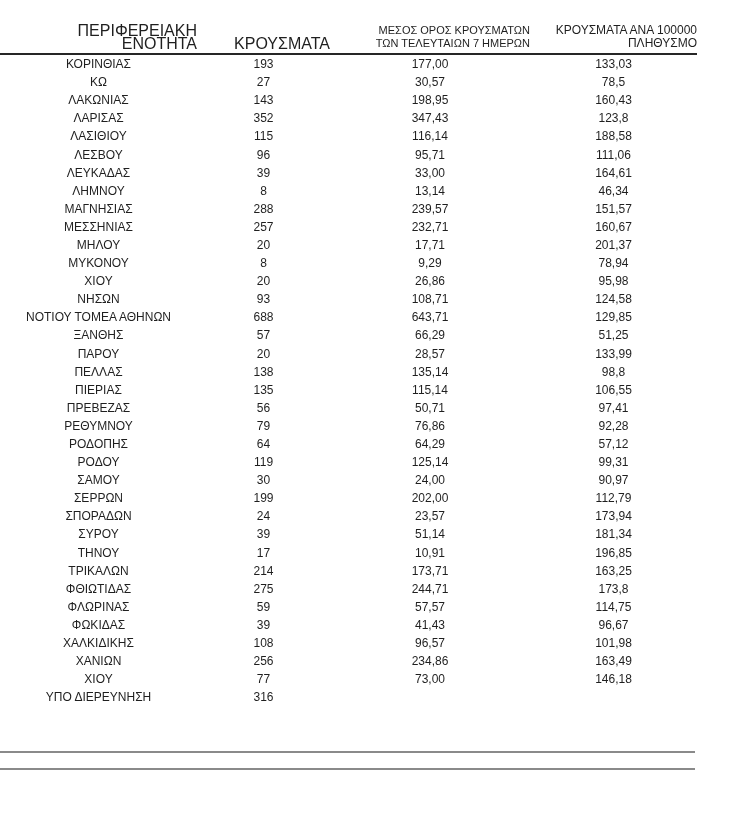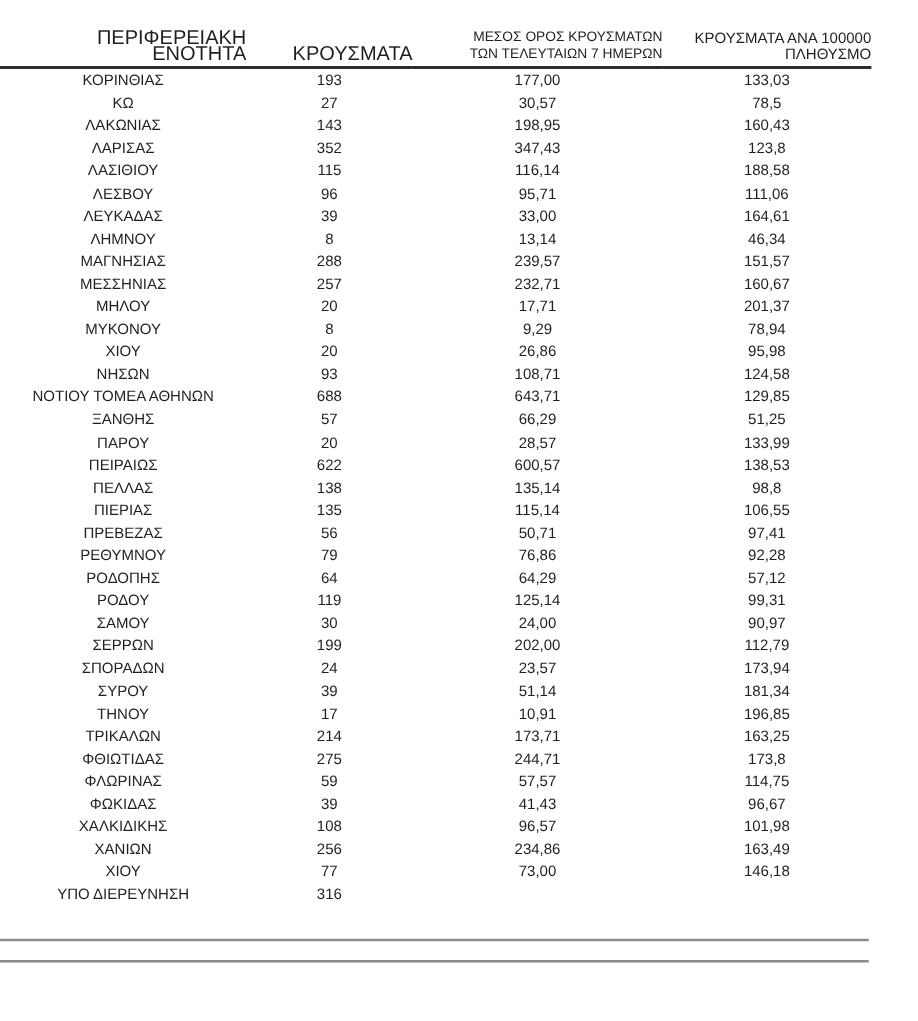--- a/index.html
+++ b/index.html
@@ -186,26 +186,20 @@
           <td>66,29</td>
           <td>51,25</td>
         </tr>
         <tr>
           <td>ΠΑΡΟΥ</td>
           <td>20</td>
           <td>28,57</td>
           <td>133,99</td>
         </tr>
         <tr>
-          <td>ΠΕΙΡΑΙΩΣ</td>
-          <td>622</td>
-          <td>600,57</td>
-          <td>138,53</td>
-        </tr>
-        <tr>
           <td>ΠΕΛΛΑΣ</td>
           <td>138</td>
           <td>135,14</td>
           <td>98,8</td>
         </tr>
         <tr>
           <td>ΠΙΕΡΙΑΣ</td>
           <td>135</td>
           <td>115,14</td>
           <td>106,55</td>

